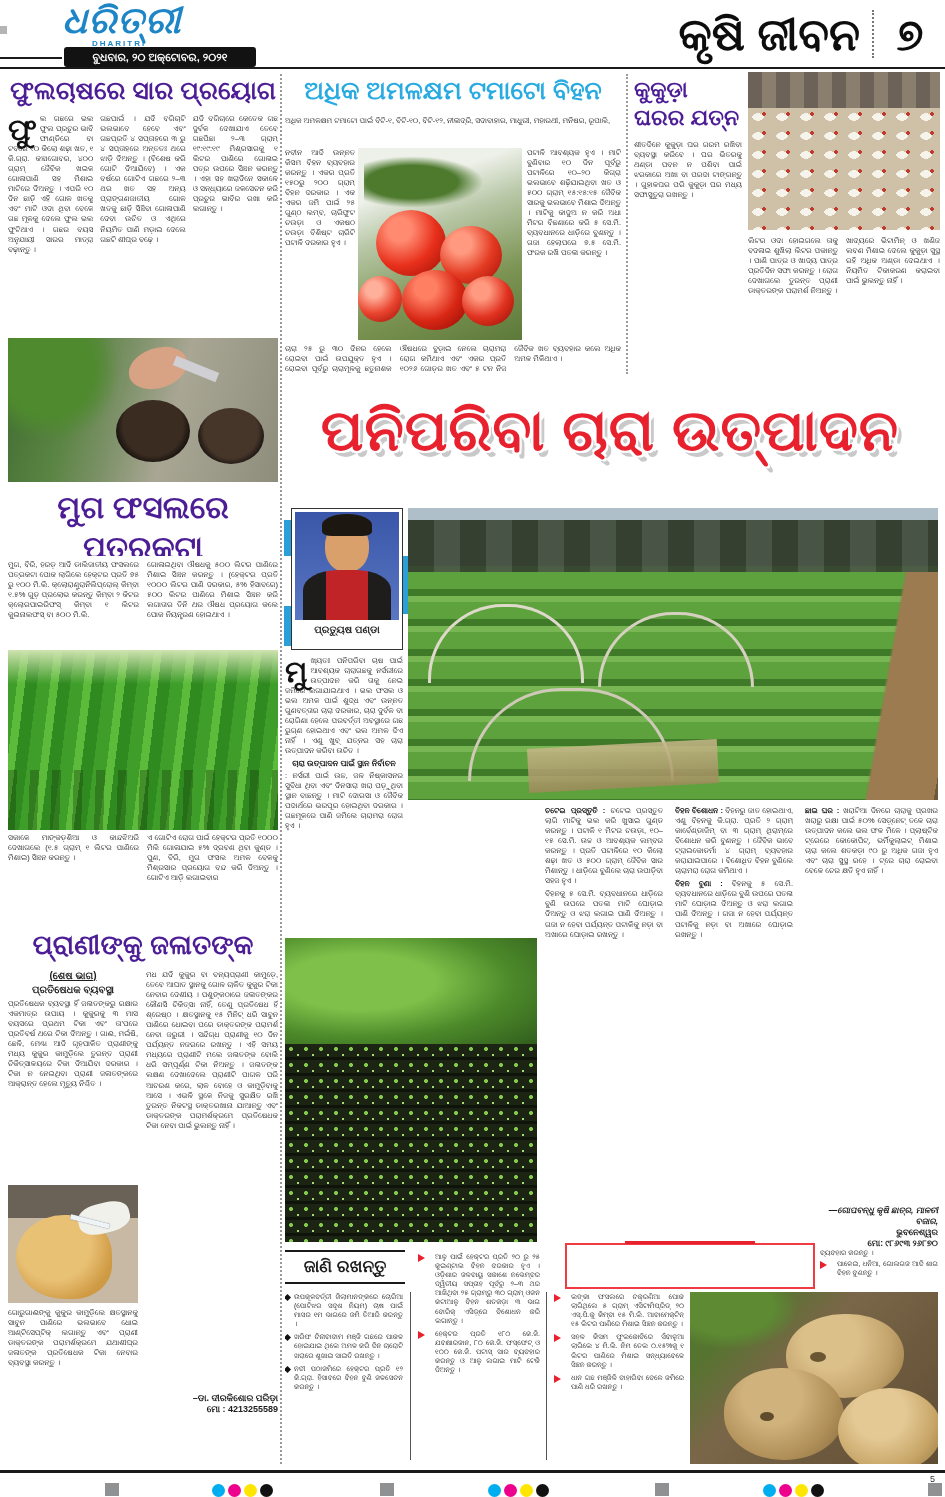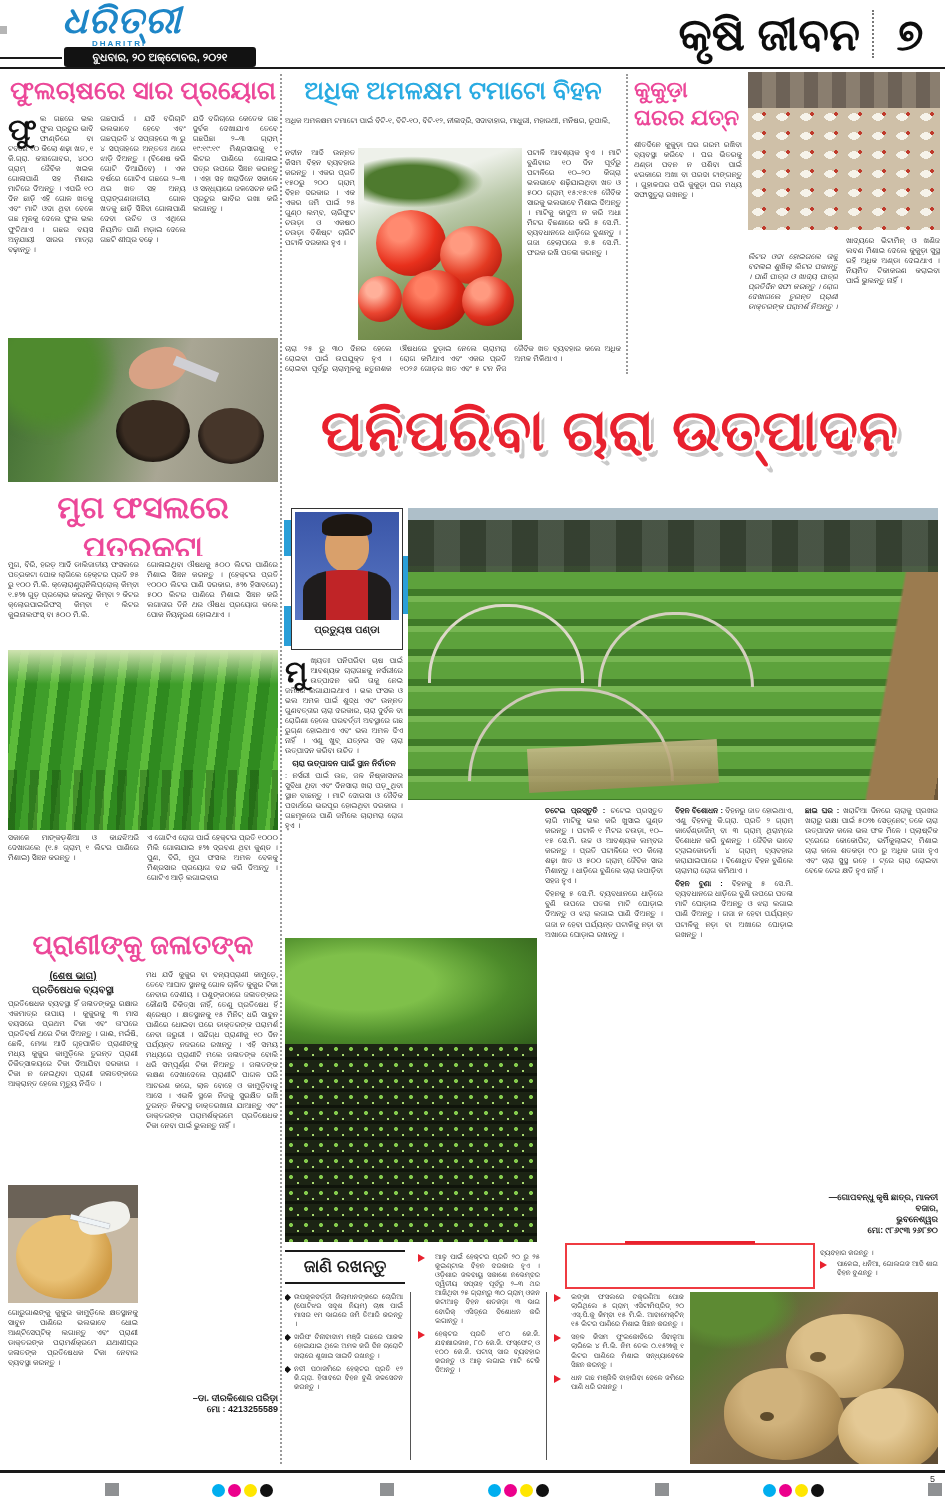--- a/index.html
+++ b/index.html
@@ -4,21 +4,21 @@
 <style>
   html,body{margin:0;padding:0;background:#e9e9e9;}
   #page{position:relative;width:945px;height:1497px;background:#ffffff;overflow:hidden;
         font-family:"Liberation Sans","DejaVu Sans",sans-serif;color:#1c1c1c;}
   .abs{position:absolute;}
   .txt{font-size:7.5px;line-height:1.34;text-align:justify;color:#222;overflow:hidden;word-break:break-word;}
   .txt-sm{font-size:7px;line-height:1.3;text-align:justify;color:#262626;overflow:hidden;word-break:break-word;}
   .bold{font-weight:bold;}
   .center{text-align:center;}
   .right{text-align:right;}
-  .hl{font-weight:bold;color:#ec4899;line-height:1.12;overflow:hidden;}
+  .hl{font-weight:bold;color:#4c1d95;line-height:1.12;overflow:hidden;}
   .dotv{border-left:2px dotted #9a9a9a;width:0;}
   .solidv{border-left:1px solid #555;width:0;}
   .rule{background:#1a1a1a;}
   .photo{overflow:hidden;}
   .dropcap{float:left;font-size:30px;line-height:0.9;font-weight:bold;margin:2px 3px 0 0;color:#111;}
   .li{display:flex;align-items:flex-start;margin-bottom:4px;}
   .diamond{width:5px;height:5px;background:#111;transform:rotate(45deg);flex:0 0 5px;margin:3px 4px 0 0;}
   .arrow{width:0;height:0;border-top:4px solid transparent;border-bottom:4px solid transparent;
          border-left:7px solid #e8212e;flex:0 0 7px;margin:2px 3px 0 0;}
   .regsq{width:14px;height:13px;background:#8f9193;}
@@ -125,21 +125,21 @@
     <div>କୁକୁଡ଼ା</div>
     <div>ଘରର ଯତ୍ନ</div>
   </div>
 
   <div class="abs photo" style="left:748px;top:72px;width:192px;height:158px;background:#b9a995;">
     <div class="abs" style="left:0;top:0;width:192px;height:40px;background:repeating-linear-gradient(90deg,#6d6257 0 14px,#8a7e6f 14px 28px);"></div>
     <div class="abs" style="left:0;top:36px;width:192px;height:122px;background-color:#cfc0a8;background-image:radial-gradient(ellipse 9px 6px at 10px 9px,#f6f3ea 0 62%,transparent 63%),radial-gradient(circle 2px at 16px 6px,#c0392b 0 90%,transparent 91%);background-size:24px 19px;"></div>
   </div>
 
   <div class="abs txt" style="left:634px;top:140px;width:108px;height:236px;">ଶୀତଦିନେ କୁକୁଡ଼ା ଘର ଗରମ ରଖିବା ବ୍ୟବସ୍ଥା କରିବେ । ଘର ଭିତରକୁ ଥଣ୍ଡା ପବନ ନ ପଶିବା ପାଇଁ ଝରକାରେ ଅଖା ବା ପରଦା ଟାଙ୍ଗନ୍ତୁ । ଗୁହାଳଘର ପରି କୁକୁଡ଼ା ଘର ମଧ୍ୟ ସଫାସୁତୁରା ରଖନ୍ତୁ ।</div>
-  <div class="abs txt" style="left:748px;top:252px;width:90px;height:140px;font-style:italic;">ଲିଟର ଓଦା ହୋଇଗଲେ ତାକୁ ବଦଳାଇ ଶୁଖିଲା ଲିଟର ପକାନ୍ତୁ । ପାଣି ପାତ୍ର ଓ ଖାଦ୍ୟ ପାତ୍ର ପ୍ରତିଦିନ ସଫା କରନ୍ତୁ । ରୋଗ ଦେଖାଗଲେ ତୁରନ୍ତ ପ୍ରାଣୀ ଡାକ୍ତରଙ୍କ ପରାମର୍ଶ ନିଅନ୍ତୁ ।</div>
+  <div class="abs txt" style="left:748px;top:236px;width:90px;height:140px;">ଲିଟର ଓଦା ହୋଇଗଲେ ତାକୁ ବଦଳାଇ ଶୁଖିଲା ଲିଟର ପକାନ୍ତୁ । ପାଣି ପାତ୍ର ଓ ଖାଦ୍ୟ ପାତ୍ର ପ୍ରତିଦିନ ସଫା କରନ୍ତୁ । ରୋଗ ଦେଖାଗଲେ ତୁରନ୍ତ ପ୍ରାଣୀ ଡାକ୍ତରଙ୍କ ପରାମର୍ଶ ନିଅନ୍ତୁ ।</div>
   <div class="abs txt" style="left:846px;top:236px;width:94px;height:140px;">ଖାଦ୍ୟରେ ଭିଟାମିନ୍ ଓ ଖଣିଜ ଲବଣ ମିଶାଇ ଦେଲେ କୁକୁଡ଼ା ସୁସ୍ଥ ରହି ଅଧିକ ଅଣ୍ଡା ଦେଇଥାଏ । ନିୟମିତ ଟିକାକରଣ କରାଇବା ପାଇଁ ଭୁଲନ୍ତୁ ନାହିଁ ।</div>
 
   <div class="abs center" style="left:285px;top:386px;width:650px;height:88px;font-size:57px;font-weight:bold;color:#e8212e;letter-spacing:1px;line-height:88px;text-shadow:-2px -2px 0 #fff,2px -2px 0 #fff,-2px 2px 0 #fff,2px 2px 0 #fff,5px 6px 0 #c9c9c9;">ପନିପରିବା ଚାରା ଉତ୍ପାଦନ</div>
 
   <div class="abs" style="left:284px;top:520px;width:7px;height:36px;background:#2a9fd8;"></div>
   <div class="abs" style="left:284px;top:606px;width:7px;height:40px;background:#2a9fd8;"></div>
   <div class="abs" style="left:401px;top:556px;width:7px;height:58px;background:#2a9fd8;"></div>
   <div class="abs caption-frame" style="left:291px;top:508px;width:104px;height:134px;">
     <div class="photo" style="width:104px;height:108px;position:relative;background:linear-gradient(180deg,#3a56a8,#5a77c4);">
       <div class="abs" style="left:30px;top:10px;width:44px;height:50px;border-radius:46%;background:#d9a06b;"></div>
@@ -185,21 +185,21 @@
     <div style="height:3px;"></div>
     <span class="subhead">ବିହନ ବୁଣା :</span>
     <span>ବିହନକୁ ୫ ସେ.ମି. ବ୍ୟବଧାନରେ ଧାଡ଼ିରେ ବୁଣି ଉପରେ ପତଳା ମାଟି ଘୋଡ଼ାଇ ଦିଅନ୍ତୁ ଓ ଝରା ଲଗାଇ ପାଣି ଦିଅନ୍ତୁ । ଗଜା ନ ହେବା ପର୍ଯ୍ୟନ୍ତ ପଟାଳିକୁ ନଡ଼ା ବା ଅଖାରେ ଘୋଡ଼ାଇ ରଖନ୍ତୁ ।</span>
   </div>
 
   <div class="abs" style="left:805px;top:806px;width:133px;">
     <div class="txt" style="height:382px;">
       <span class="subhead">ଛାଇ ଘର :</span>
       <span>ଖରାଟିଆ ଦିନରେ ଚାରାକୁ ପ୍ରଖର ଖରାରୁ ରକ୍ଷା ପାଇଁ ୫୦% ସେଡ଼୍‌ନେଟ୍ ତଳେ ଚାରା ଉତ୍ପାଦନ କଲେ ଭଲ ଫଳ ମିଳେ । ପ୍ଲାଷ୍ଟିକ ଟ୍ରେରେ କୋକୋପିଟ୍, ଭର୍ମିକୁଲାଇଟ୍ ମିଶାଇ ଚାରା କଲେ ଶତକଡ଼ା ୯୦ ରୁ ଅଧିକ ଗଜା ହୁଏ ଏବଂ ଚାରା ସୁସ୍ଥ ରହେ । ଟ୍ରେ ଚାରା ରୋଇବା ବେଳେ ଚେର କ୍ଷତି ହୁଏ ନାହିଁ ।</span>
     </div>
-    <div class="bold right" style="font-size:8.5px;margin-top:4px;">—ଗୋପବନ୍ଧୁ କୃଷି ଛାତ୍ର, ମାଳତୀ ବଜାର,</div>
+    <div class="bold right" style="font-size:8.5px;margin-top:17px;font-style:italic;">—ଗୋପବନ୍ଧୁ କୃଷି ଛାତ୍ର, ମାଳତୀ ବଜାର,</div>
     <div class="bold right" style="font-size:8.5px;">ଭୁବନେଶ୍ୱର</div>
     <div class="bold right" style="font-size:8.5px;">ମୋ: ୯୮୬୯୩ ୨୬୮୭୦</div>
   </div>
 
   <div class="abs" style="left:285px;top:1250px;width:120px;">
     <div class="rule" style="width:120px;height:2px;"></div>
     <div class="bold center" style="font-size:17px;line-height:30px;">ଜାଣି ରଖନ୍ତୁ</div>
     <div class="rule" style="width:120px;height:2px;"></div>
   </div>
   <div class="abs" style="left:285px;top:1292px;width:118px;height:172px;overflow:hidden;">

